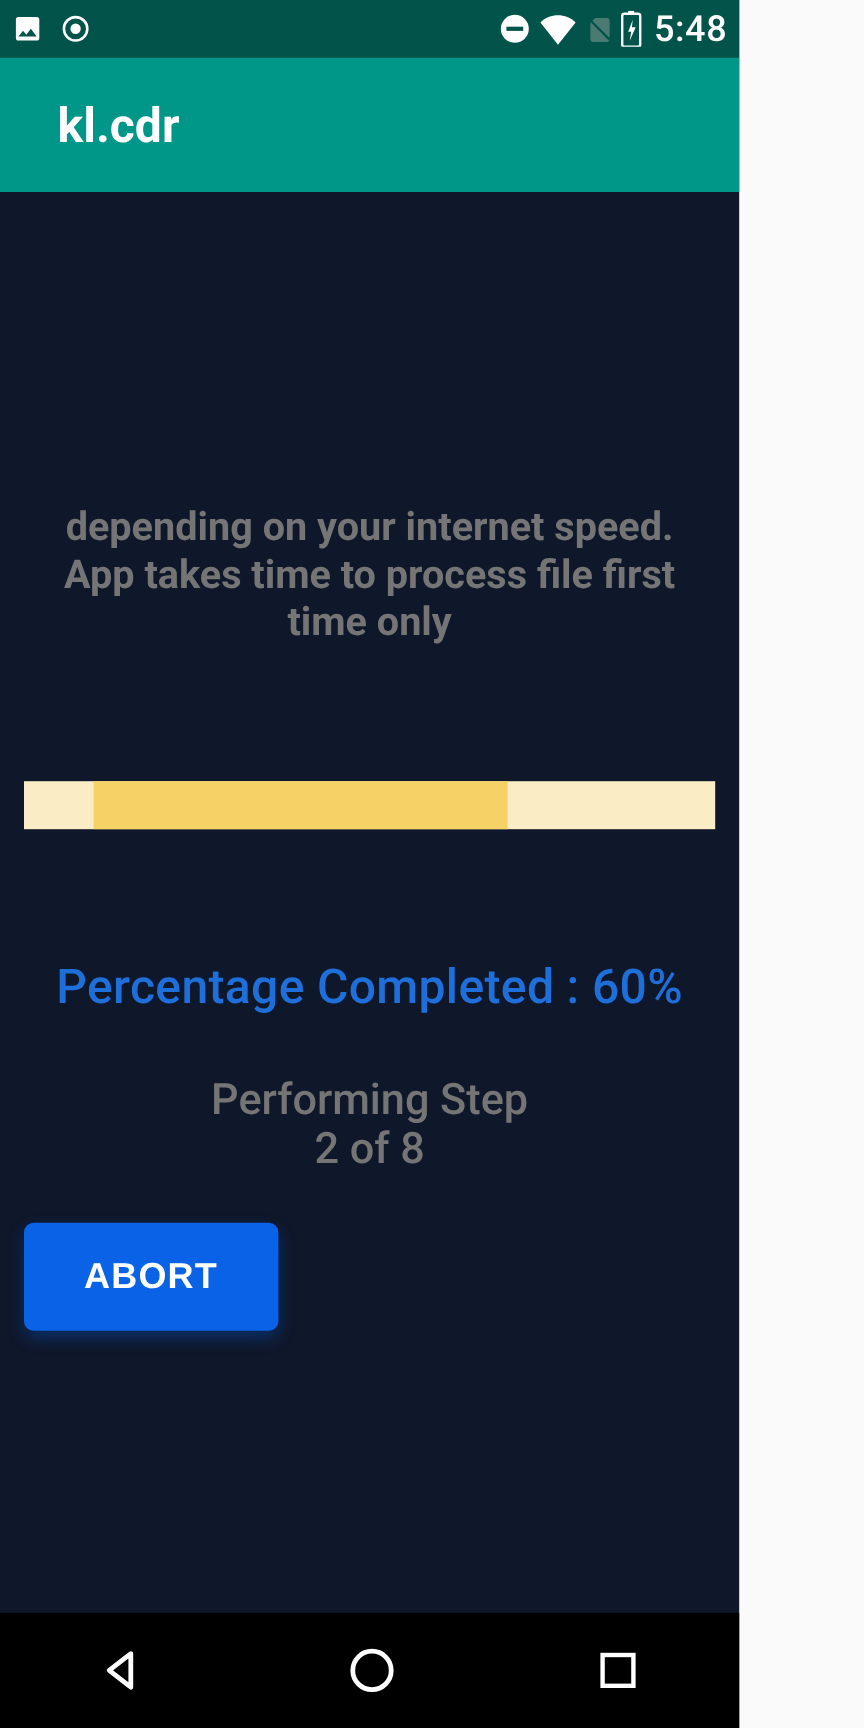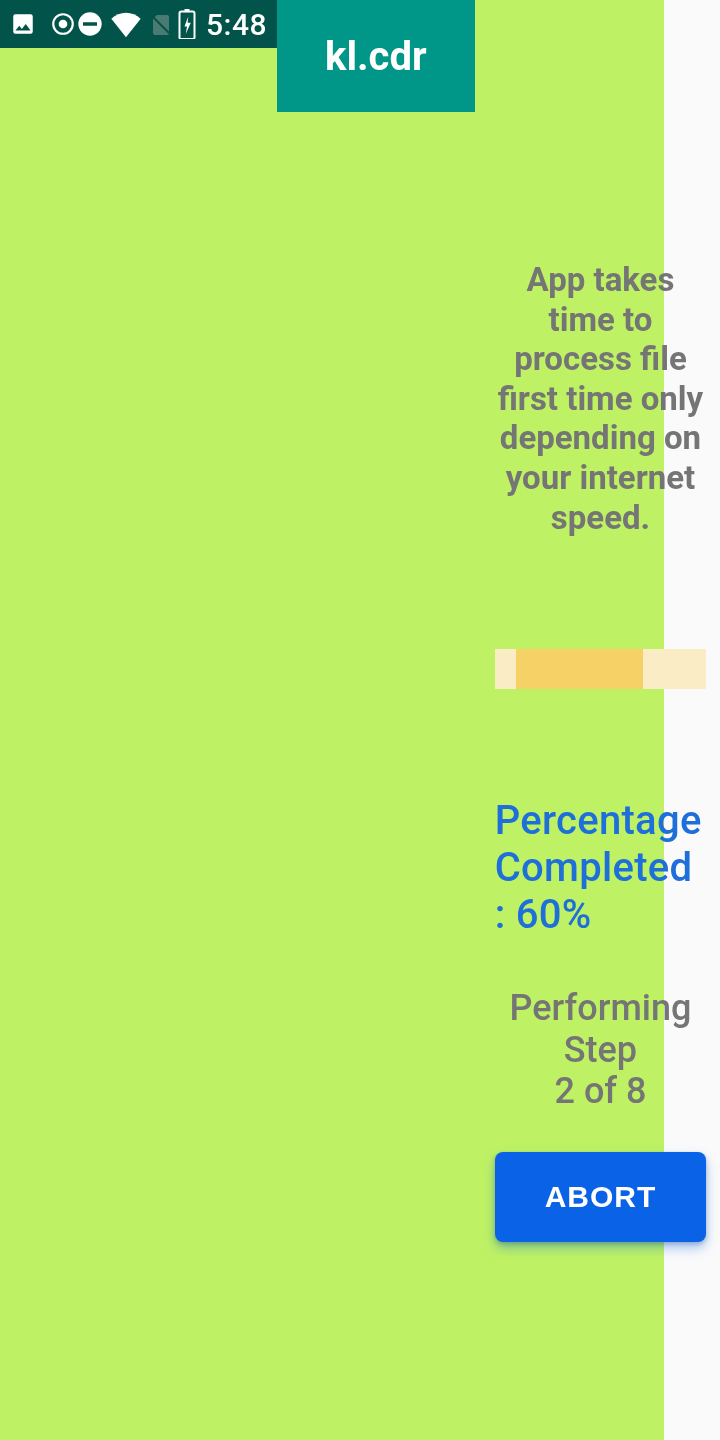--- a/index.html
+++ b/index.html
@@ -8,25 +8,25 @@
     box-sizing: border-box;
   }
   html, body {
     width: 720px;
     height: 1440px;
     font-family: Roboto, "Helvetica Neue", Arial, sans-serif;
     background: #fafafa;
     overflow: hidden;
   }
   .screen {
-    width: 664px;
+    width: 616px;
     height: 1440px;
     display: flex;
-    flex-direction: row;
-    background: #bef264;
+    flex-direction: column;
+    background: #0f172a;
   }
 
   
   .status-bar {
     height: 48px;
     background: #02544a;
     display: flex;
     align-items: center;
     justify-content: space-between;
     padding: 0 10px;
@@ -96,20 +96,21 @@
   }
   .progress-moving {
     position: absolute;
     top: 0;
     bottom: 0;
     background: #f6d266;
   }
 
   .percent-text {
     margin-top: 108px;
+    text-align: center;
     color: #1e6fd9;
     font-size: 40px;
     font-weight: 500;
     letter-spacing: 0.3px;
   }
   .step-text {
     margin-top: 50px;
     text-align: center;
     color: #757575;
     font-size: 36px;
@@ -190,22 +191,22 @@
       <span class="status-time">5:48</span>
     </div>
   </div>
 
   <div class="app-bar">
     <div class="app-title">kl.cdr</div>
   </div>
 
   <div class="content">
     <div class="info-text">
+      <span class="line">depending on your internet speed.</span>
       <span class="line">App takes time to process file first time only</span>
-      <span class="line">depending on your internet speed.</span>
     </div>
 
     <div class="progress-track">
       <div class="progress-moving" style="left:10%;width:60%;"></div>
     </div>
 
     <div class="percent-text">Percentage Completed : 60%</div>
 
     <div class="step-text">
       <span class="line">Performing Step</span>

